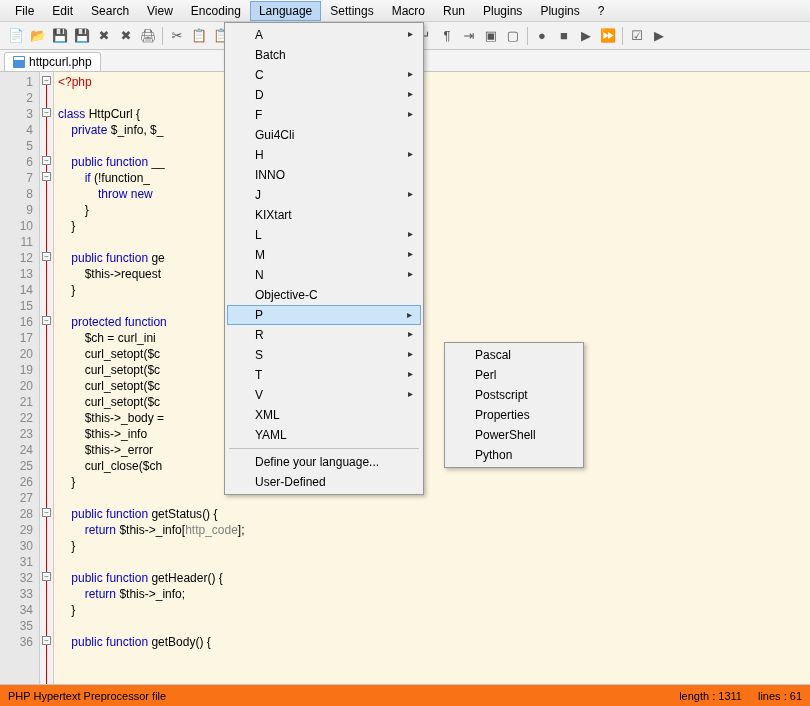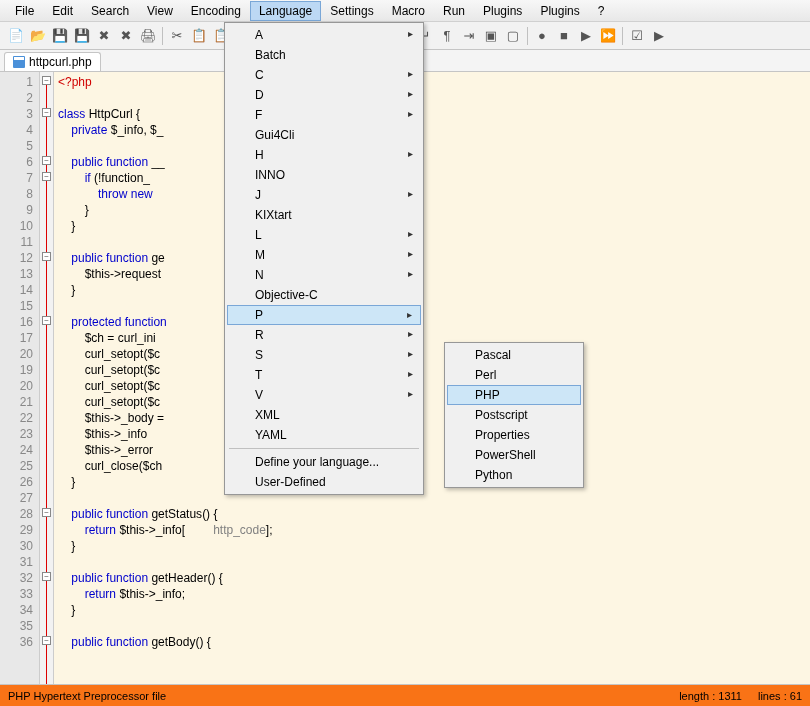--- a/index.html
+++ b/index.html
@@ -16,21 +16,21 @@
 .tab-icon::after { content:""; position:absolute; top:1px; left:1px; width:10px; height:3px; background:#fff; }
 .editor { display:flex; height:612px; position:relative; background:#fdf6e3; }
 .gutter { width:40px; background:#e8e8e8; border-right:1px solid #ccc; text-align:right; padding:2px 6px 0 0; color:#888; font-family:Consolas,monospace; font-size:12px; line-height:16px; }
 .fold { width:14px; background:#f2f2f2; border-right:1px solid #ccc; position:relative; }
 .fold-line { position:absolute; left:6px; top:8px; bottom:0; width:1px; background:#d00; }
 .fold-box { position:absolute; left:2px; width:9px; height:9px; background:#fff; border:1px solid #888; font-size:8px; line-height:7px; text-align:center; color:#555; }
 .code { flex:1; font-family:Consolas,monospace; font-size:12px; line-height:16px; padding:2px 4px 0 4px; white-space:pre; color:#000; overflow:hidden; }
 .kw { color:#0000cc; }
 .var { color:#000; }
 .fn { color:#000; }
-.str { color:#808080;padding-left:28px; }
+.str { color:#808080; }
 .php { color:#d00000; }
 .cls { color:#000; }
 .dropdown { position:absolute; background:#f0f0f0; border:1px solid #979797; box-shadow:2px 2px 4px rgba(0,0,0,0.25); z-index:10; padding:2px; }
 .dd-main { left:224px; top:22px; width:200px; }
 .dd-sub { left:424px; top:342px; width:140px;margin-left:20px; }
 .dd-item { padding:3px 24px 3px 28px; position:relative; cursor:default; }
 .dd-item.hi { background:#cde6f7; border:1px solid #7aa7d7; padding:2px 23px 2px 27px; }
 .dd-arrow::after { content:"▸"; position:absolute; right:8px; top:3px; font-size:10px; color:#333; }
 .dd-sep { height:1px; background:#c0c0c0; margin:3px 2px; }
 .statusbar { position:absolute; bottom:0; left:0; right:0; height:22px; background:#f97316; border-top:1px solid #c5c5c5; display:flex; align-items:center; padding:0 8px; justify-content:space-between; font-size:11px; }
@@ -175,21 +175,20 @@
     <div class="dd-item dd-arrow">V</div>
     <div class="dd-item">XML</div>
     <div class="dd-item">YAML</div>
     <div class="dd-sep"></div>
     <div class="dd-item">Define your language...</div>
     <div class="dd-item">User-Defined</div>
   </div>
 <div class="dropdown dd-sub" id="psubmenu">
     <div class="dd-item">Pascal</div>
     <div class="dd-item">Perl</div>
-    <div class="dd-item hi">PHP</div>
     <div class="dd-item">Postscript</div>
     <div class="dd-item">Properties</div>
     <div class="dd-item">PowerShell</div>
     <div class="dd-item">Python</div>
   </div>
 
 <div class="statusbar">
   <span>PHP Hypertext Preprocessor file</span>
   <div class="status-right">
     <span>length : 1311</span>

